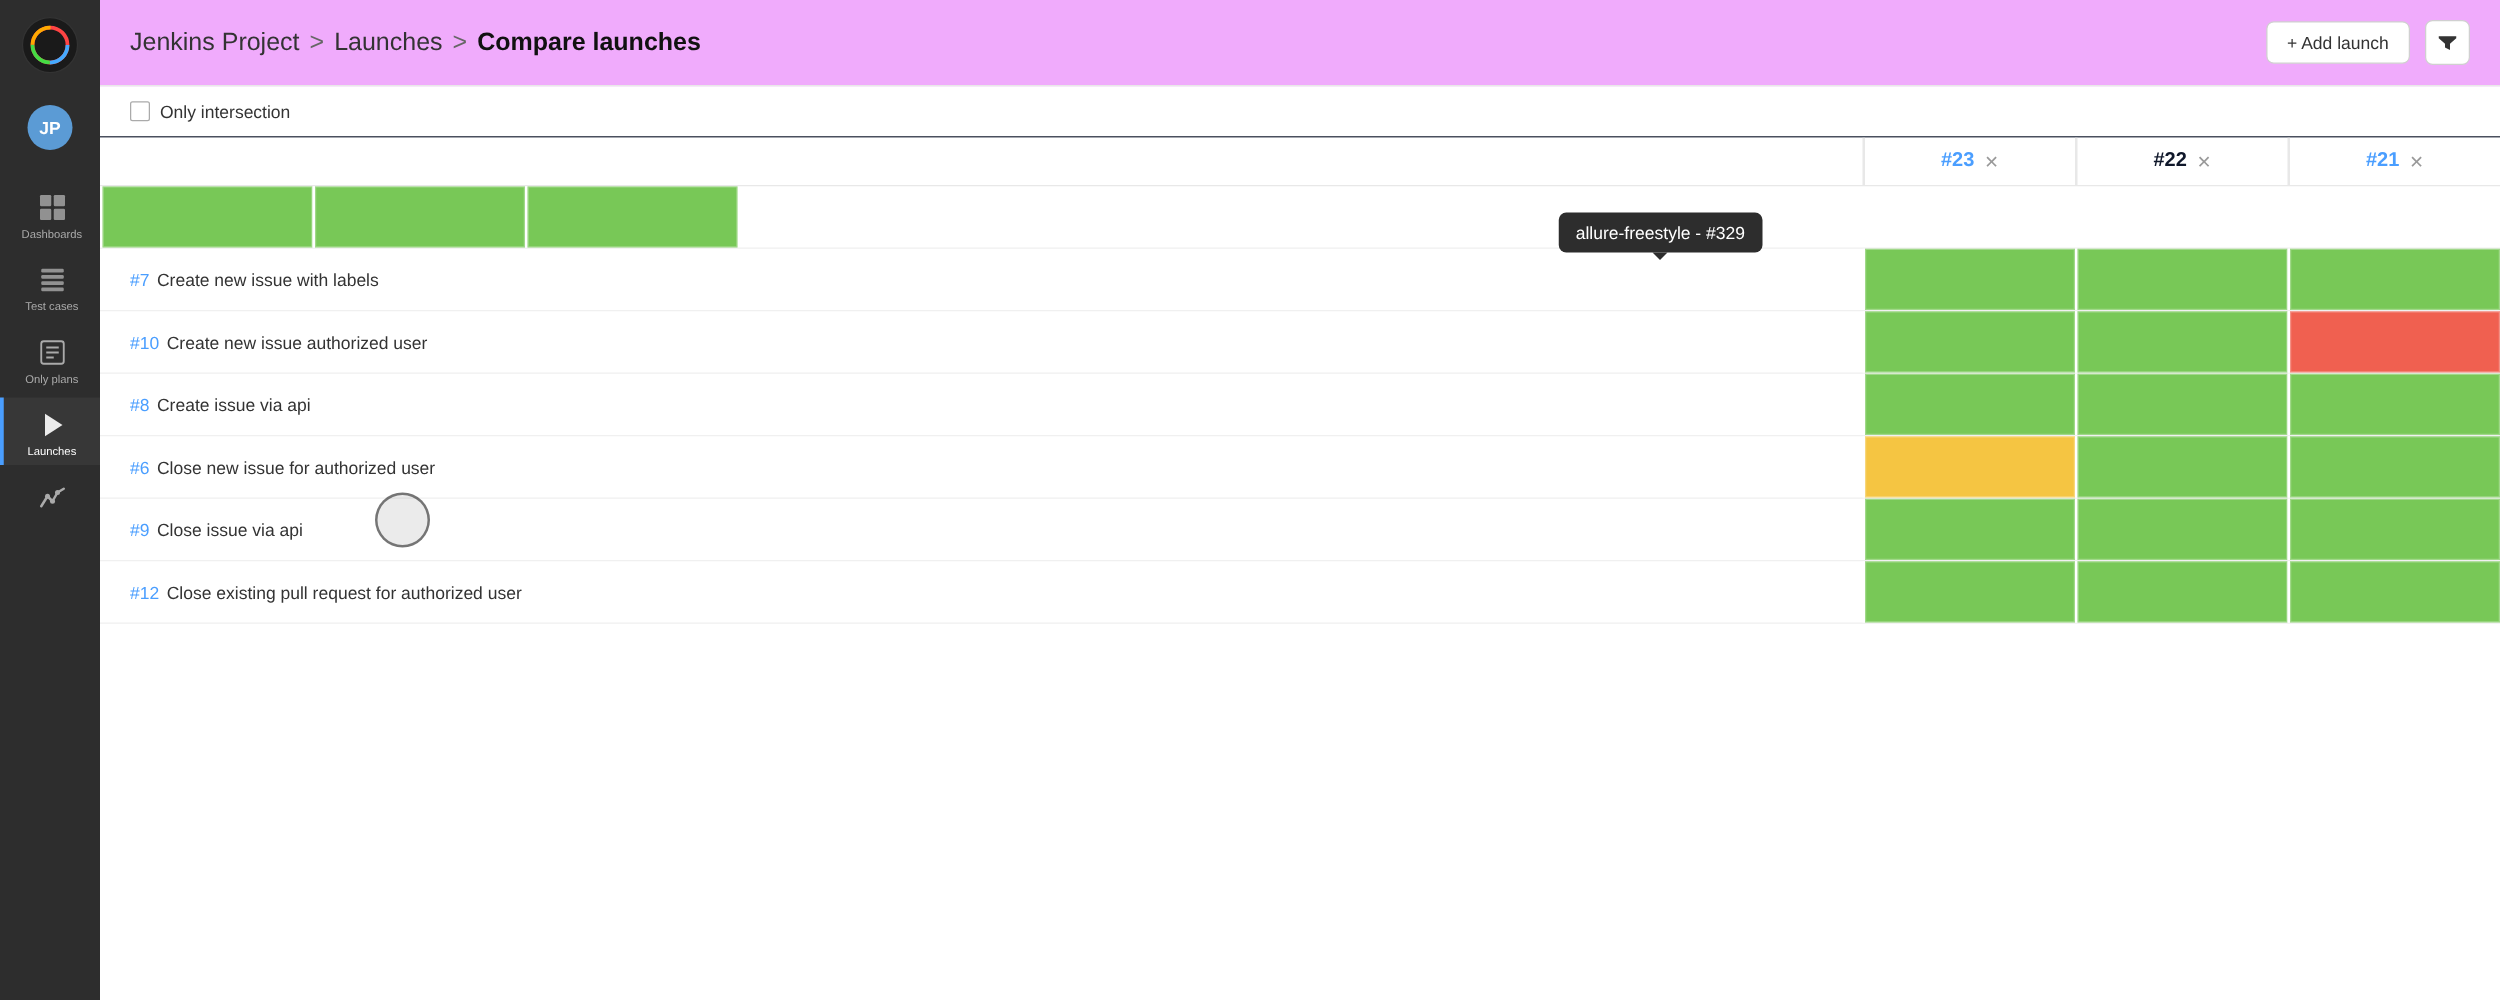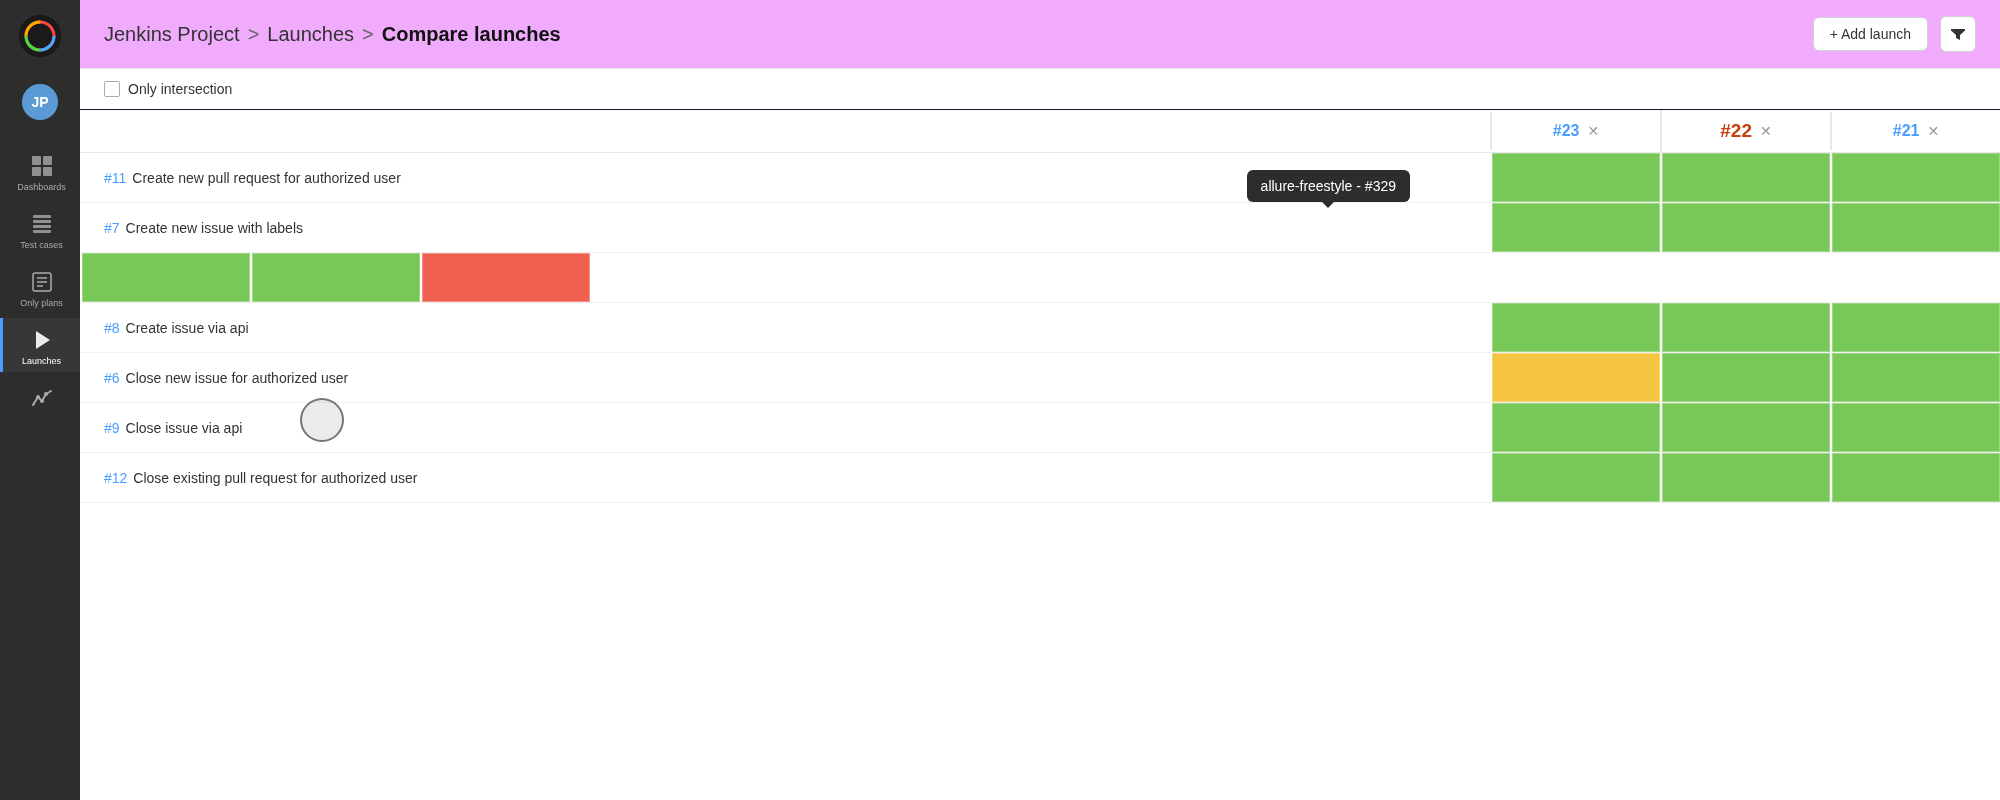--- a/index.html
+++ b/index.html
@@ -195,23 +195,23 @@
       position: relative;
     }
 
     .launch-number-blue {
       color: #4a9eff;
       font-weight: 600;
       font-size: 16px;
       cursor: pointer;
     }
     .launch-number-red {
-      color: #c2410c;
+      color: #0f172a;
       font-weight: 600;
-      font-size: 19px;
+      font-size: 16px;
       cursor: pointer;
     }
 
     .close-btn {
       color: #999;
       cursor: pointer;
       font-size: 14px;
     }
 
     .table-body {
@@ -444,24 +444,20 @@
           <span class="close-btn">✕</span>
         </div>
       </div>
     </div>
 
     <div class="table-body" style="position:relative;">
 
       <div class="cursor-circle"></div>
 
       <div class="table-row">
-        <div class="row-left">
-          <span class="test-id">#11</span>
-          <span class="test-name">Create new pull request for authorized user</span>
-        </div>
         <div class="row-right">
           <div class="cell">
               <div class="cell-inner green"></div>
             </div>
           <div class="cell">
               <div class="cell-inner green"></div>
             </div>
           <div class="cell">
               <div class="cell-inner green"></div>
             </div>
@@ -480,20 +476,24 @@
           <div class="cell">
               <div class="cell-inner green"></div>
             </div>
           <div class="cell">
               <div class="cell-inner green"></div>
             </div>
         </div>
       </div>
 
       <div class="table-row">
+        <div class="row-left">
+          <span class="test-id">#10</span>
+          <span class="test-name">Create new issue authorized user</span>
+        </div>
         <div class="row-right">
           <div class="cell">
               <div class="cell-inner green"></div>
             </div>
           <div class="cell">
               <div class="cell-inner green"></div>
             </div>
           <div class="cell">
               <div class="cell-inner red"></div>
             </div>

